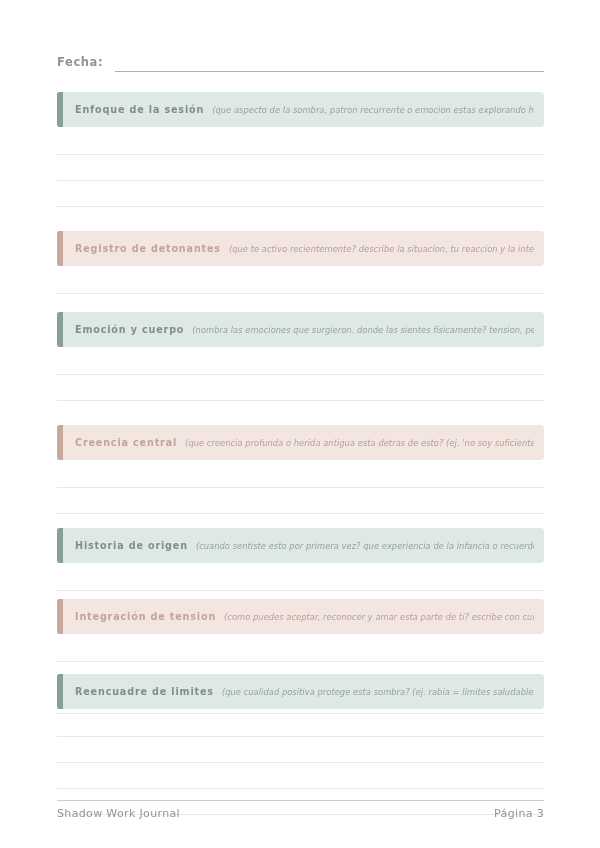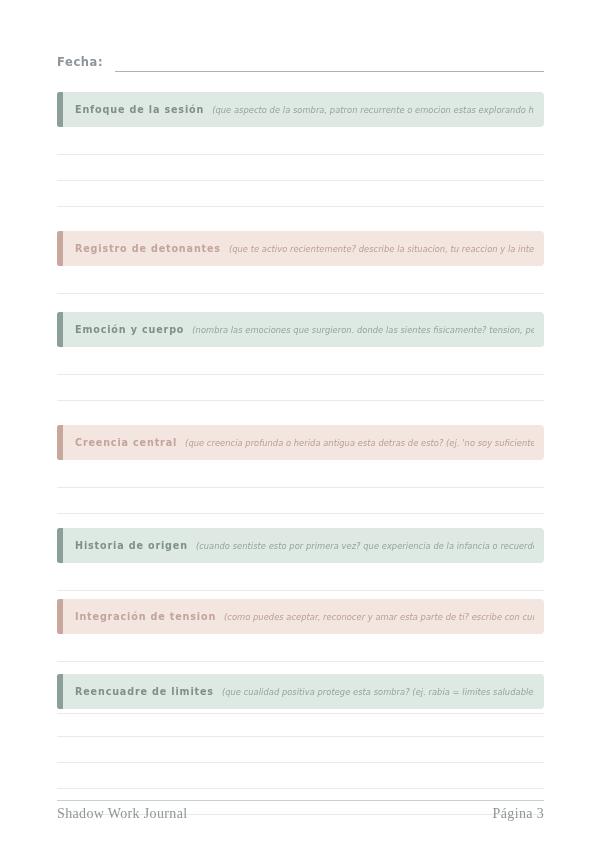--- a/index.html
+++ b/index.html
@@ -122,25 +122,24 @@
     left: 57px;
     top: 800px;
     width: 487px;
     border-top: 1px solid #c9cecf;
     padding-top: 7px;
     display: flex;
     justify-content: space-between;
     align-items: center;
   }
   .footer-left, .footer-right {
-    font-size: 14px;
+    font-size: 11px;
     color: #8d969a;
     letter-spacing: 0.35px;
     line-height: 12px;
-    font-family: Liberation Serif, serif;
   }
 </style>
 </head>
 <body>
 
 <div class="page">
 
   <div class="date-row">
     <span class="date-label">Fecha:</span>
     <span class="date-line"></span>

